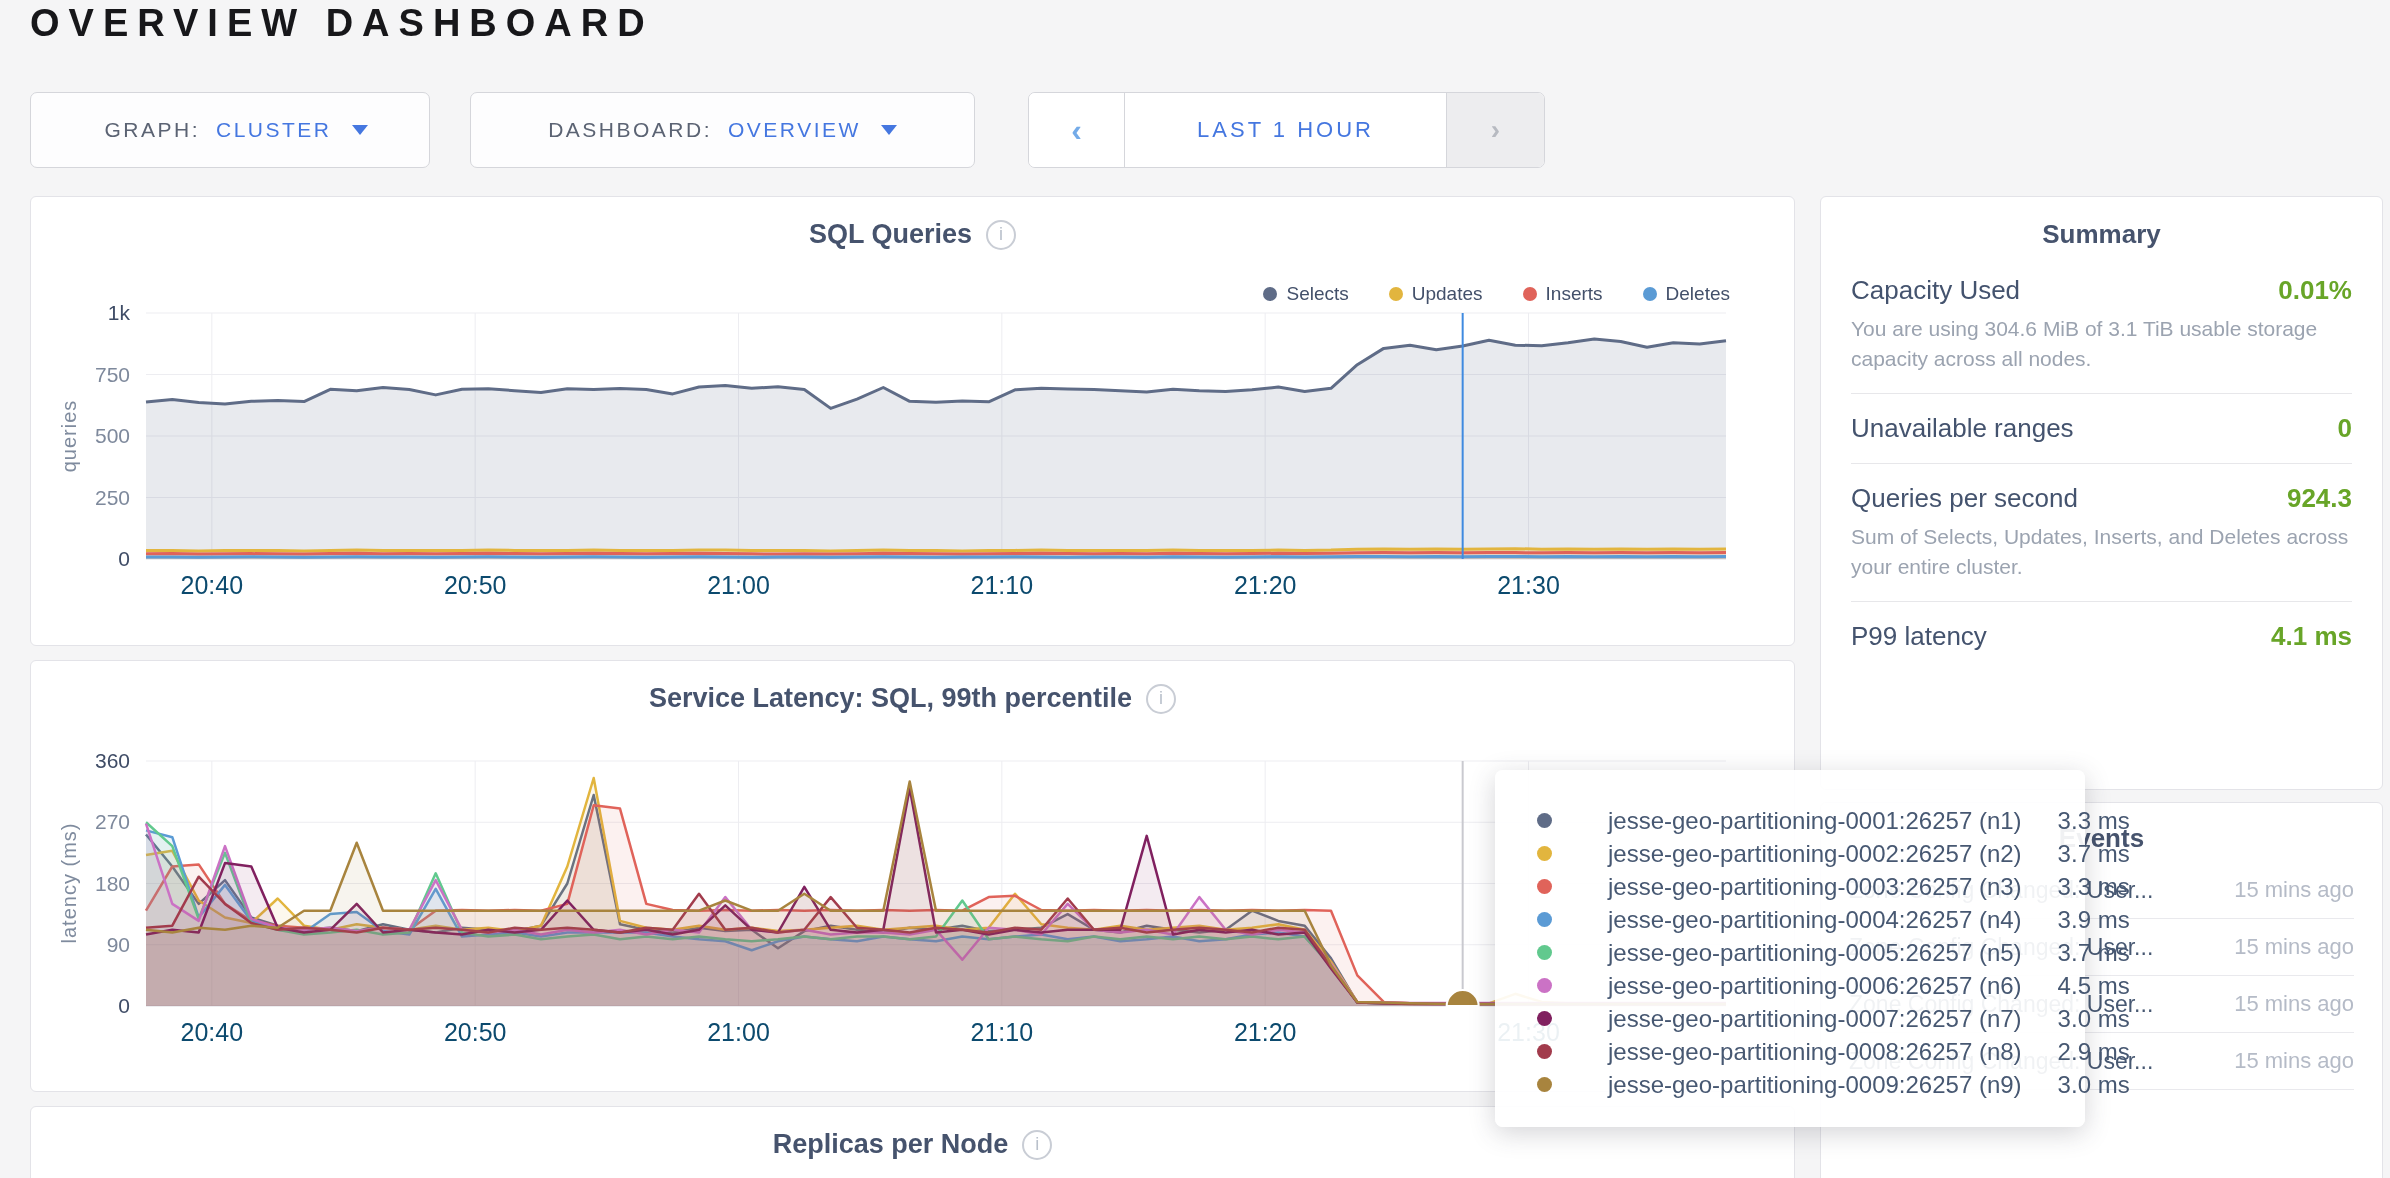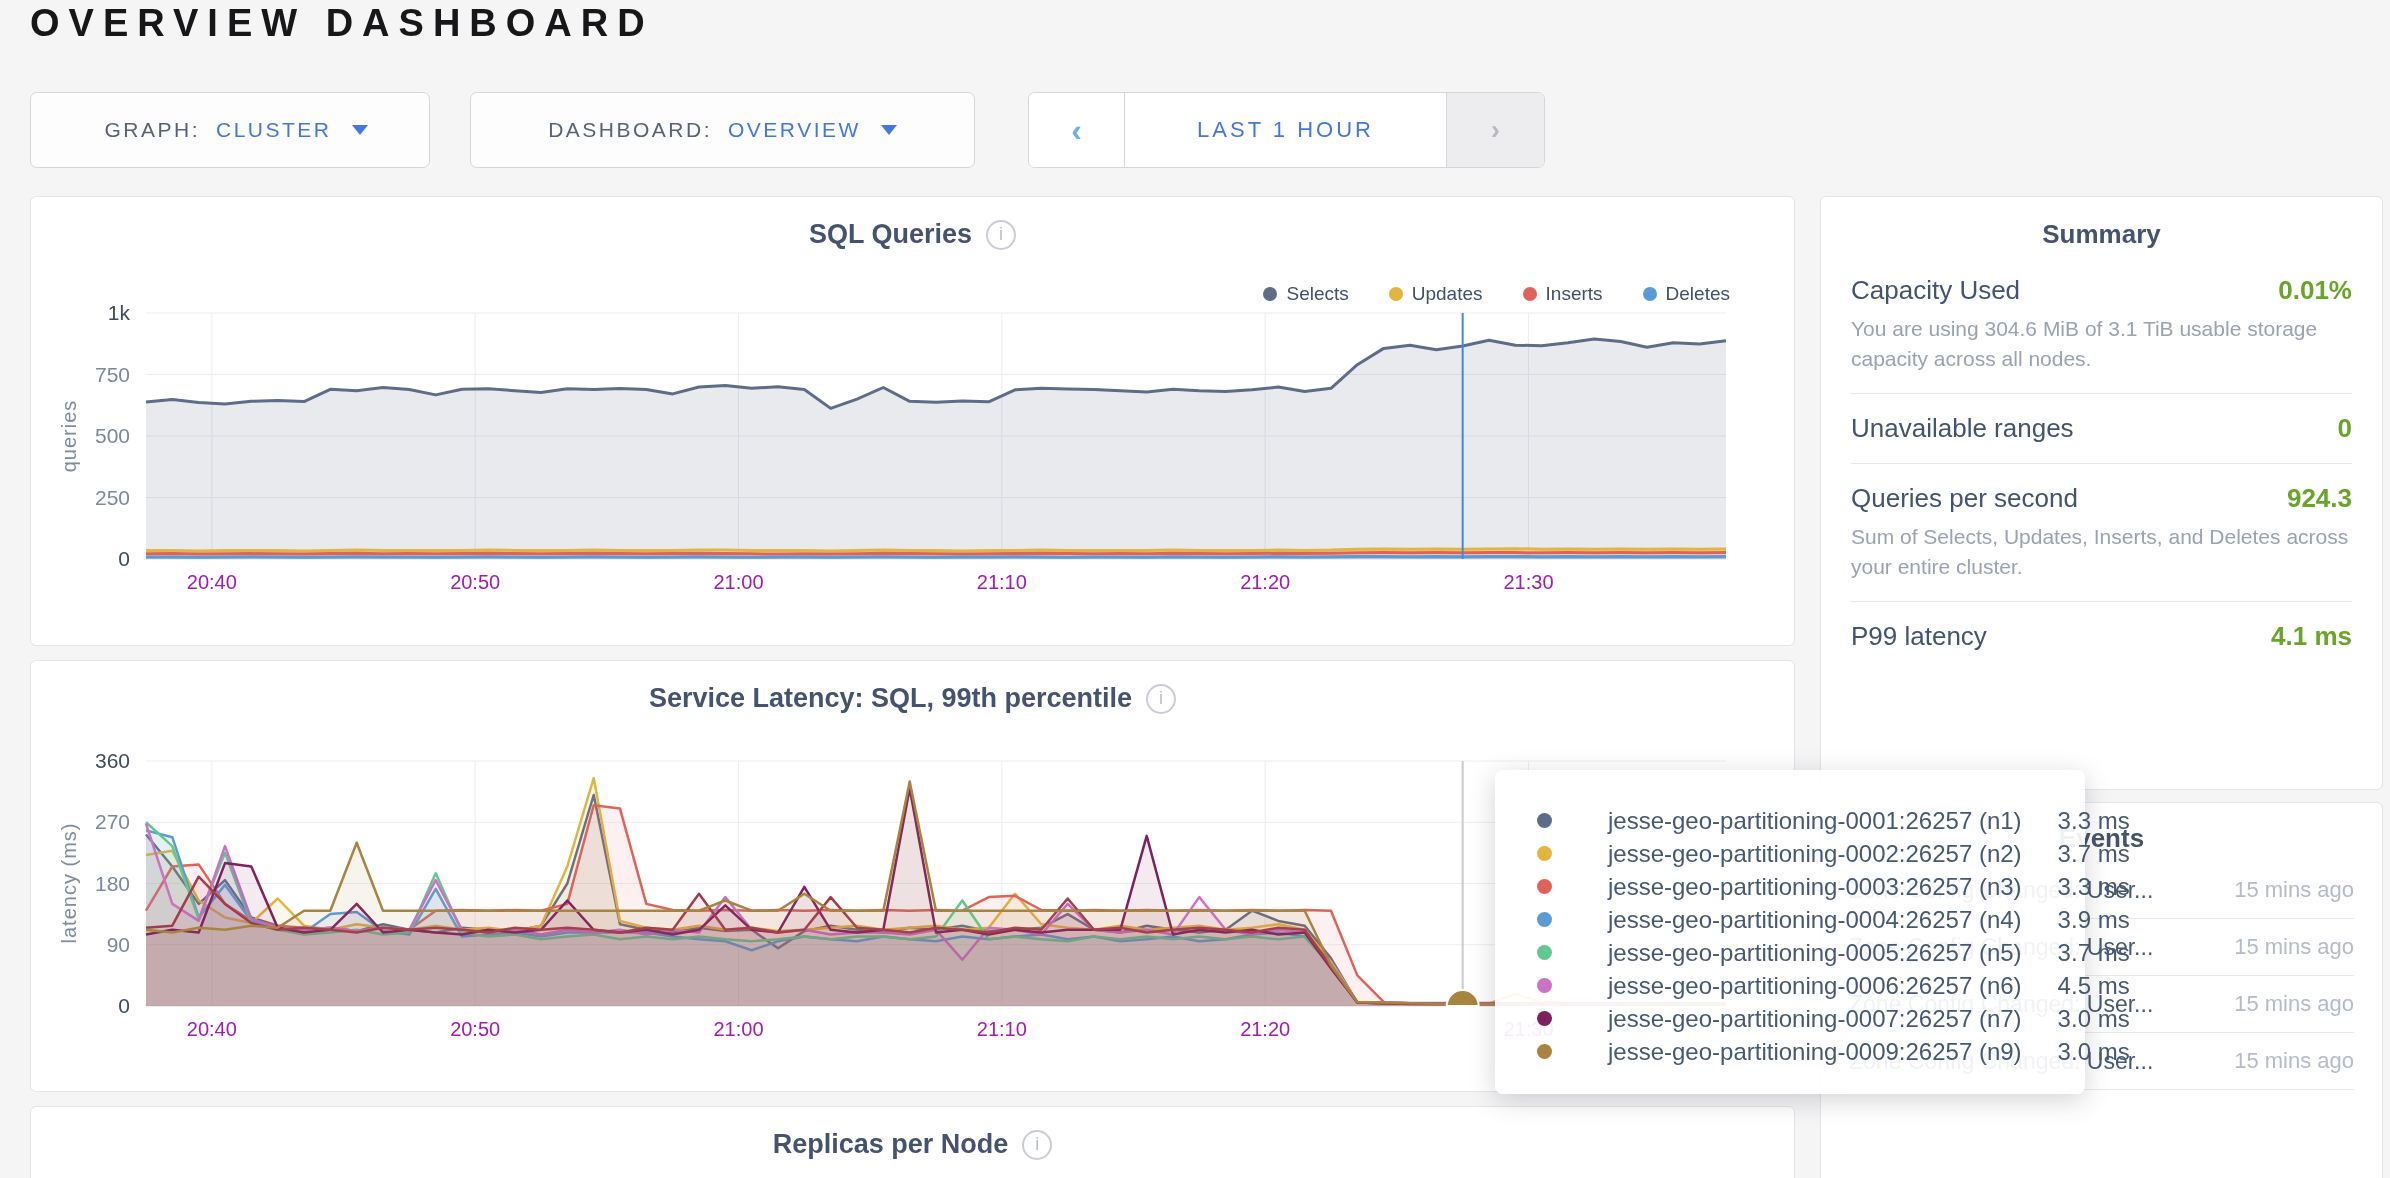--- a/index.html
+++ b/index.html
@@ -39,21 +39,21 @@
   .chart-title{font-size:27px;font-weight:700;color:#46536d;}
   .info-icon{width:30px;height:30px;border:2px solid #c9cdd5;border-radius:50%;color:#b9c0cb;
              font-size:18px;display:flex;align-items:center;justify-content:center;cursor:pointer;box-sizing:border-box;}
   .legend{position:absolute;right:64px;top:86px;display:flex;gap:40px;}
   .legend-item{display:flex;align-items:center;gap:9px;font-size:19px;color:#43506a;}
   .legend-dot{width:14px;height:14px;border-radius:50%;}
   .plot{position:absolute;}
   #plot-sql{left:115px;top:116px;width:1580px;height:246px;}
   #plot-lat{left:115px;top:100px;width:1580px;height:245px;}
   .ytick{position:absolute;transform:translate(-100%,-50%);left:-16px;font-size:21px;white-space:nowrap;}
-  .xtick{position:absolute;transform:translateX(-50%);font-size:20px;color:#a21caf;white-space:nowrap;}
+  .xtick{position:absolute;transform:translateX(-50%);font-size:25px;color:#0c4a6e;white-space:nowrap;}
   .axis-ylab{position:absolute;transform:translate(-50%,-50%) rotate(-90deg);font-size:20px;
              color:#7f8b9e;letter-spacing:1px;white-space:nowrap;}
   
   #card-summary .inner{padding:22px 30px 0 30px;}
   #summary-title{font-size:26px;font-weight:700;color:#46536d;text-align:center;margin-bottom:6px;}
   .sum-row{padding:19px 0;border-bottom:1px solid #e7e7ea;}
   .sum-row:last-child{border-bottom:none;}
   .sum-line{display:flex;align-items:baseline;}
   .sum-label{font-size:26px;color:#44536e;}
   .sum-link{font-size:25px;color:#2f6fe5;margin-left:16px;cursor:pointer;}
@@ -291,20 +291,25 @@
           <span class="tt-dot" style="background: rgb(203, 114, 197);"></span>
           <span class="tt-name">jesse-geo-partitioning-0006:26257 (n6)</span>
           <span class="tt-value">4.5 ms</span>
         </div>
         <div class="tt-row">
           <span class="tt-dot" style="background: rgb(128, 32, 95);"></span>
           <span class="tt-name">jesse-geo-partitioning-0007:26257 (n7)</span>
           <span class="tt-value">3.0 ms</span>
         </div>
         <div class="tt-row">
+          <span class="tt-dot" style="background: rgb(162, 59, 76);"></span>
+          <span class="tt-name">jesse-geo-partitioning-0008:26257 (n8)</span>
+          <span class="tt-value">2.9 ms</span>
+        </div>
+        <div class="tt-row">
           <span class="tt-dot" style="background: rgb(168, 132, 62);"></span>
           <span class="tt-name">jesse-geo-partitioning-0009:26257 (n9)</span>
           <span class="tt-value">3.0 ms</span>
         </div>
       </div>
   </div>
 
 </div>
 
 </body></html>

